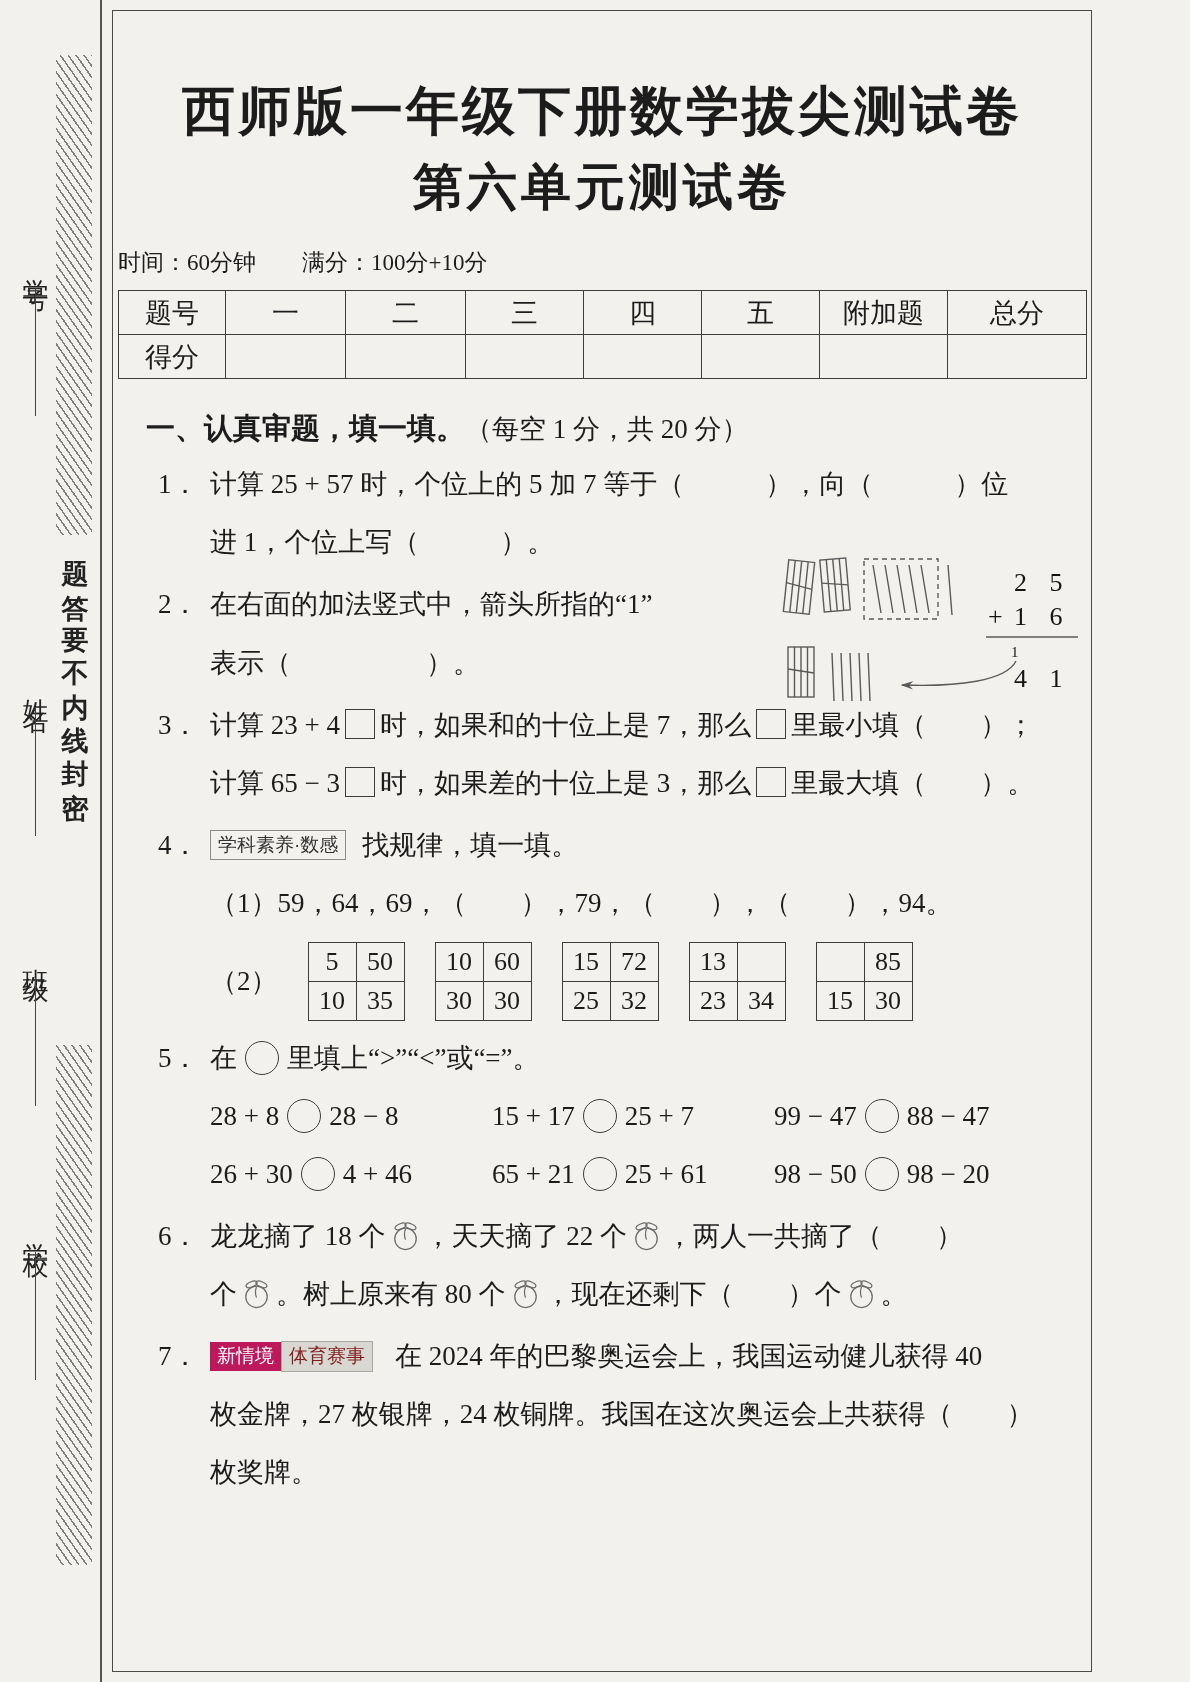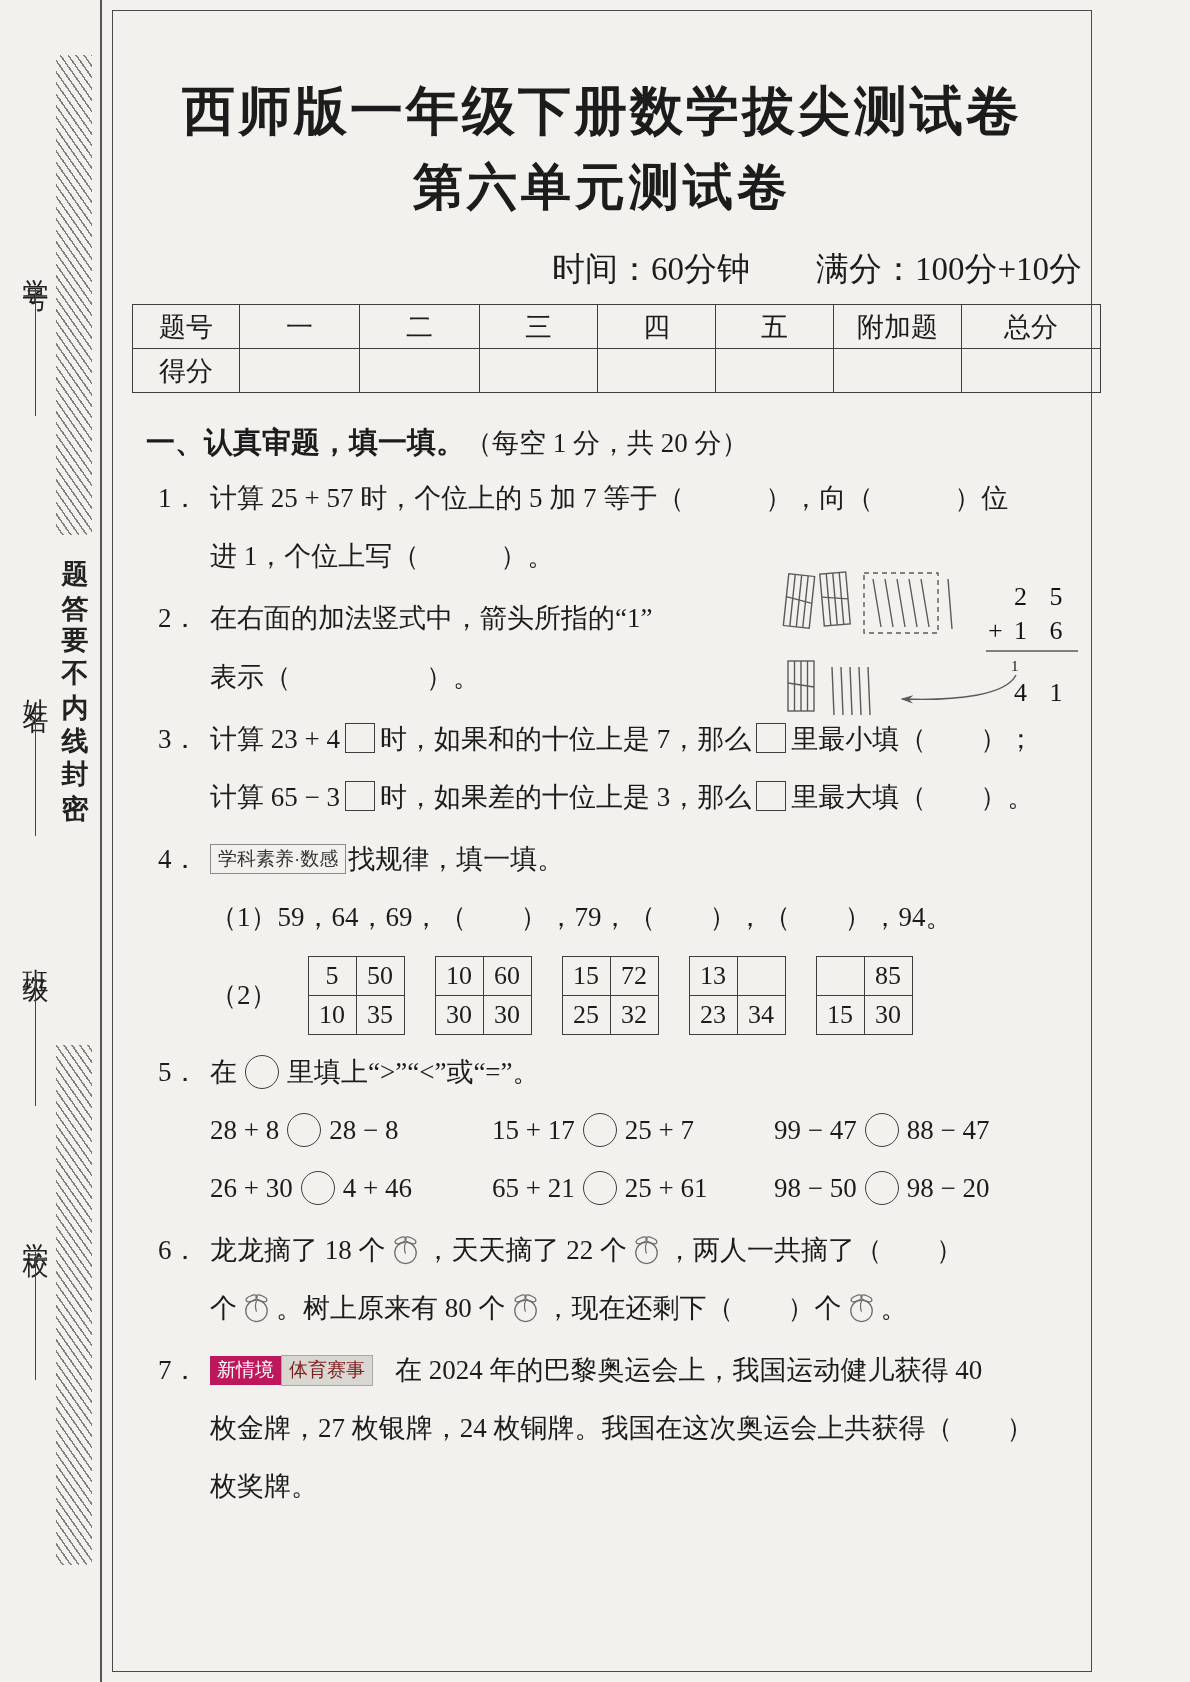--- a/index.html
+++ b/index.html
@@ -30,23 +30,23 @@
   .side-label { writing-mode:vertical-rl; text-orientation:upright; font-size:26px; letter-spacing:9px; color:#222; }
   .side-line { width:1.5px; height:128px; background:#444; margin-top:12px; }
   .vline { position:absolute; left:100px; top:0; width:1.6px; height:100%; background:#555; }
 
   
   .frame { position:absolute; left:112px; top:10px; width:980px; height:1662px; border:1.8px solid #4a4a4a; }
   .content { position:absolute; left:112px; top:10px; width:980px; height:1662px; padding:0 6px; }
 
   .title1 { margin-top:66px; text-align:center; font-size:53px; font-weight:bold; letter-spacing:3px; }
   .title2 { margin-top:6px;  text-align:center; font-size:50px; font-weight:bold; letter-spacing:4px; }
-  .time   { margin-top:26px; text-align:right; font-size:33px; padding-right:4px; }
-
-  table.score { width:968px; margin-top:12px; border-collapse:collapse; table-layout:fixed;margin-left:14px; }
+  .time   { margin-top:26px; text-align:left; font-size:23px; padding-right:4px; }
+
+  table.score { width:968px; margin-top:12px; border-collapse:collapse; table-layout:fixed; }
   table.score td { border:1.7px solid #3d3d3d; height:44px; text-align:center; font-size:27px; background:transparent; }
 
   .sec-head { margin-top:26px; padding-left:28px; font-size:29px; line-height:1.6; white-space:nowrap; }
   .sec-bold { font-weight:bold; font-family:"Liberation Sans","DejaVu Sans",sans-serif; }
   .sec-note { font-size:27px; }
 
   .q { margin-top:4px; }
   .qline { font-size:27px; line-height:2.15; padding-left:92px; white-space:nowrap; }
   .qline.first { padding-left:40px; }
   .qnum { display:inline-block; width:52px; }
@@ -55,21 +55,21 @@
     display:inline-block; width:30px; height:30px;
     border:1.5px solid #3d3d3d; vertical-align:-5px; margin:0 5px;
   }
   .circle {
     display:inline-block; width:34px; height:34px; border-radius:50%;
     border:1.6px solid #3d3d3d; vertical-align:-8px; margin:0 8px;
   }
 
   .badge-outline {
     display:inline-block; border:1.3px solid #8a8a8a; color:#333;
-    font-size:19px; line-height:1.2; padding:3px 7px; vertical-align:3px; margin-right:2px;
+    font-size:19px; line-height:1.2; padding:3px 7px; vertical-align:3px; margin-right:16px;
     font-family:"Liberation Sans","DejaVu Sans",sans-serif;
   }
   .badge-dark {
     display:inline-block; background:#be185d; color:#fff;
     font-size:19px; line-height:1.2; padding:3px 7px; vertical-align:3px;
     font-family:"Liberation Sans","DejaVu Sans",sans-serif;
   }
   .badge-light {
     display:inline-block; background:#d9d7d2; color:#7f1d1d; border:1px solid #a9a7a2;
     font-size:19px; line-height:1.2; padding:3px 7px; vertical-align:3px; margin-right:22px;

